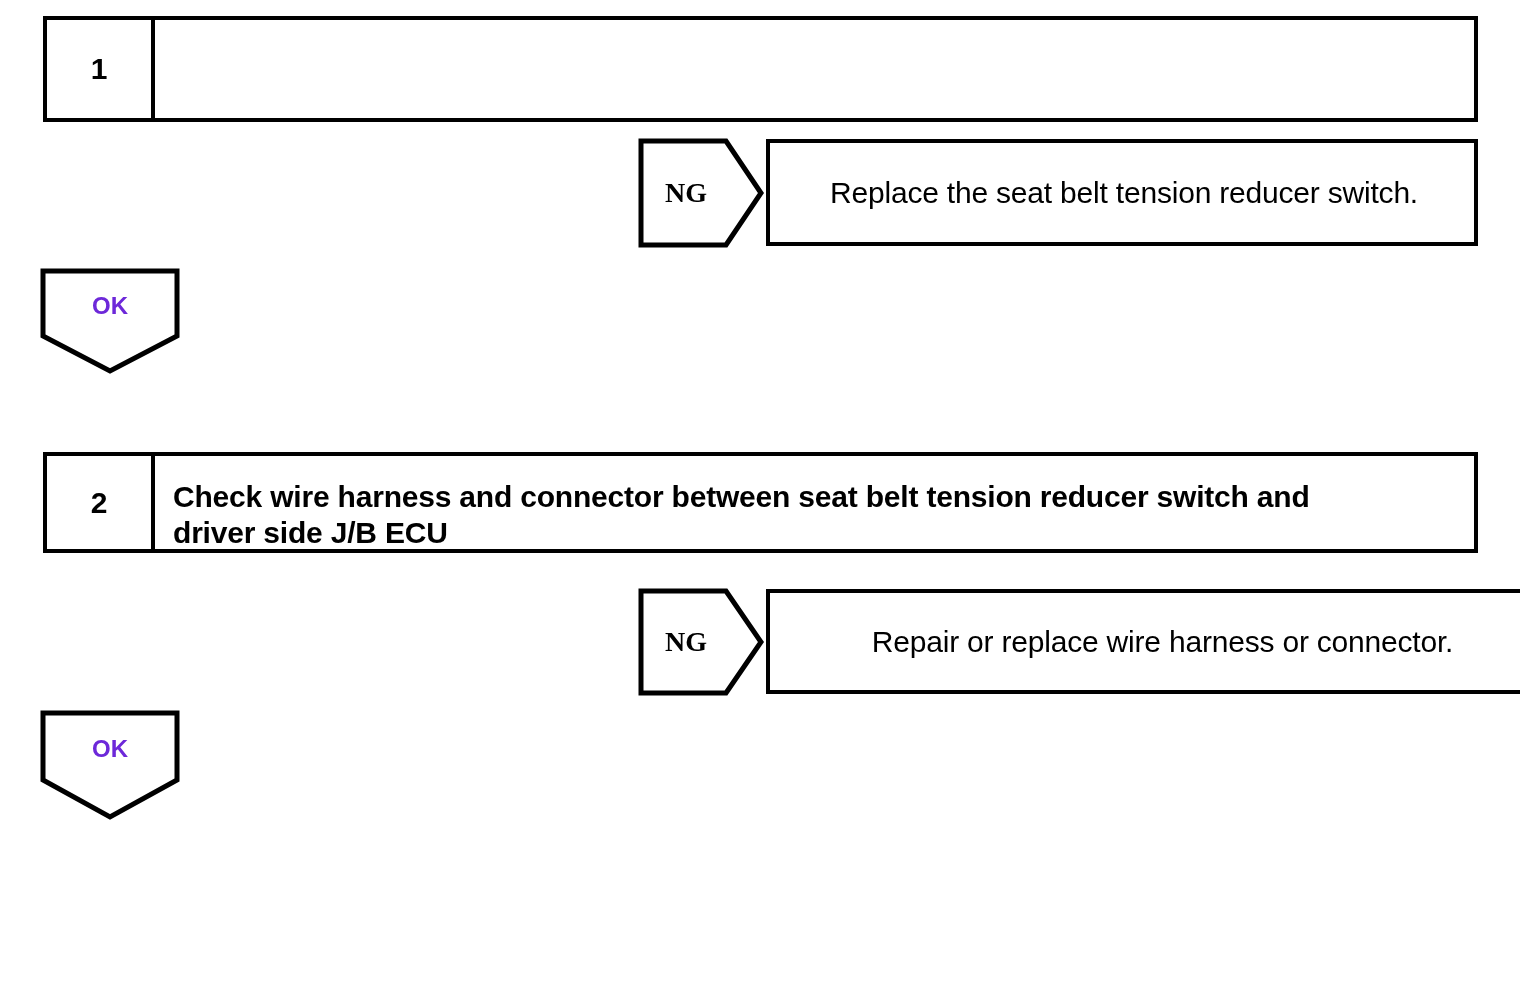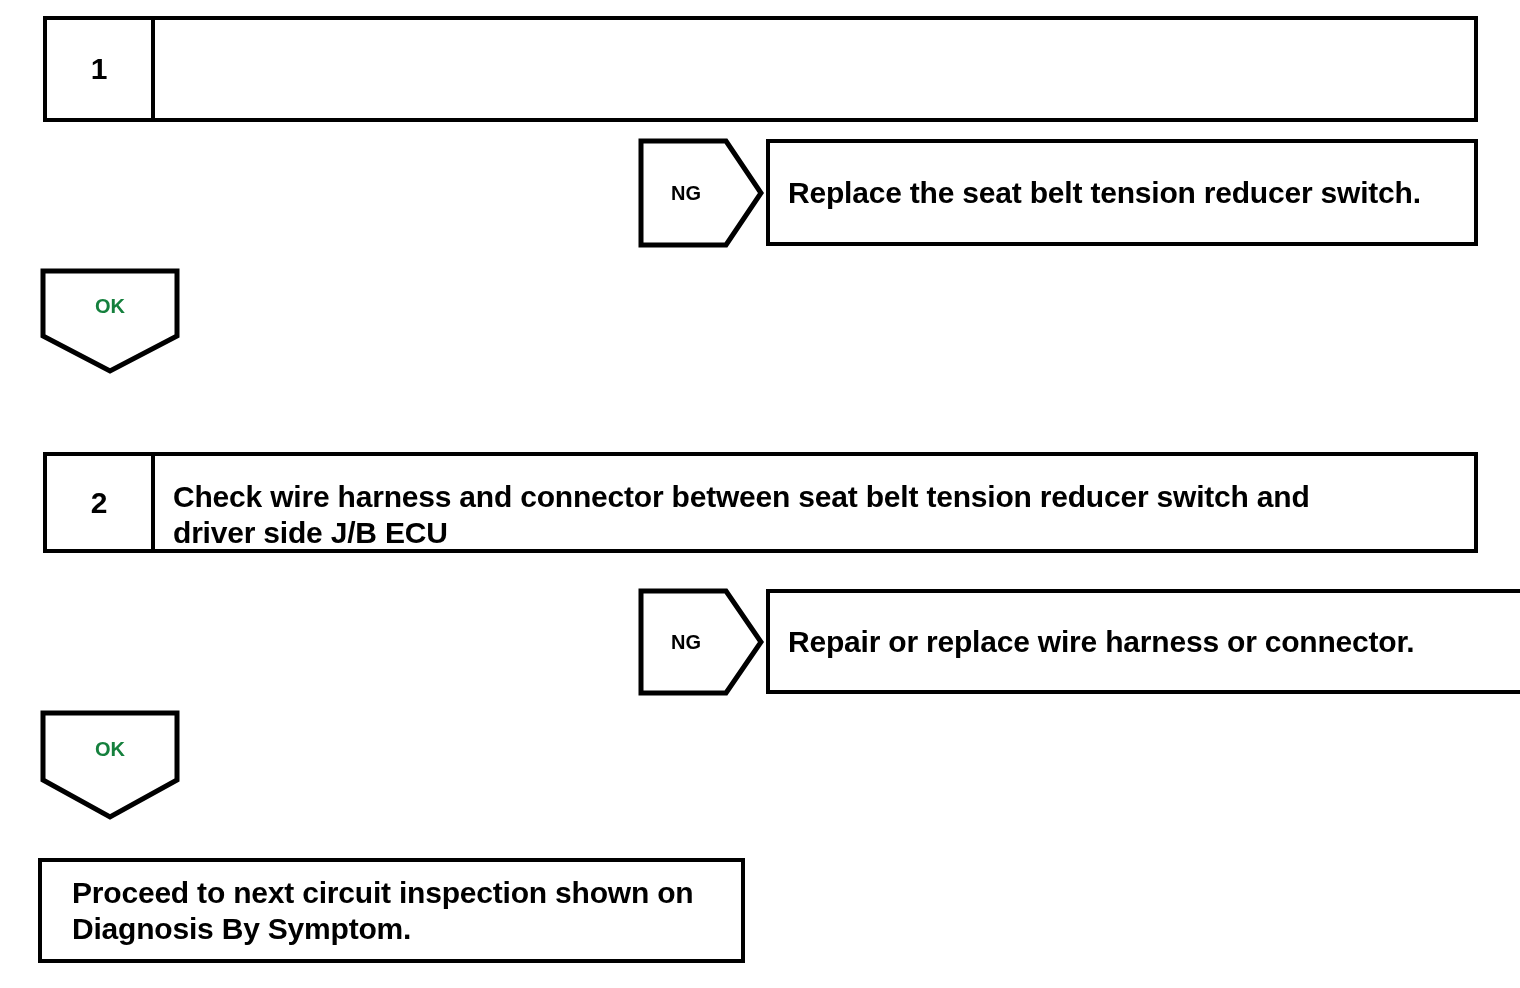--- a/index.html
+++ b/index.html
@@ -57,57 +57,59 @@
 
   
   .plain-box {
     position: absolute;
     box-sizing: border-box;
     border: 4px solid #000000;
     background: #ffffff;
     display: flex;
     flex-direction: column;
     justify-content: center;
-    font-weight: bold;
+    font-weight: normal;
     font-size: 30px;
     line-height: 1.18;
     color: #000000;
     letter-spacing: -0.2px;
     white-space: pre-line;
+    align-items: center;
   }
 
   
   .ng-arrow {
     position: absolute;
   }
   .ng-arrow svg {
     display: block;
   }
   .ng-label {
     position: absolute;
     font-weight: bold;
-    font-size: 20px;
+    font-size: 28px;
     color: #000000;
     display: flex;
     align-items: center;
     justify-content: center;
+    font-family: Liberation Serif, serif;
   }
 
   
   .ok-arrow {
     position: absolute;
   }
   .ok-arrow svg {
     display: block;
   }
   .ok-label {
     position: absolute;
     font-weight: bold;
-    font-size: 20px;
-    color: #15803d;
+    font-size: 24px;
+    color: #6d28d9;
     display: flex;
     align-items: center;
     justify-content: center;
   }
 </style>
 </head>
 <body>
 
 <div id="canvas">
 
@@ -150,18 +152,14 @@
     <span>Repair or replace wire harness or connector.</span>
   </div>
 
   <div class="ok-arrow" style="left:40px; top:710px; width:140px; height:110px;">
     <svg width="140" height="110" viewBox="0 0 140 110">
       <polygon points="3,3 137,3 137,70 70,107 3,70" fill="#ffffff" stroke="#000000" stroke-width="5" stroke-linejoin="miter"></polygon>
     </svg>
   </div>
   <div class="ok-label" style="left:40px; top:710px; width:140px; height:78px;">OK</div>
 
-  <div class="plain-box" style="left:38px; top:858px; width:707px; height:105px; padding:0 14px 0 30px;">
-    <span>Proceed to next circuit inspection shown on
-Diagnosis By Symptom.</span>
-  </div>
 
 </div>
 
 </body></html>

